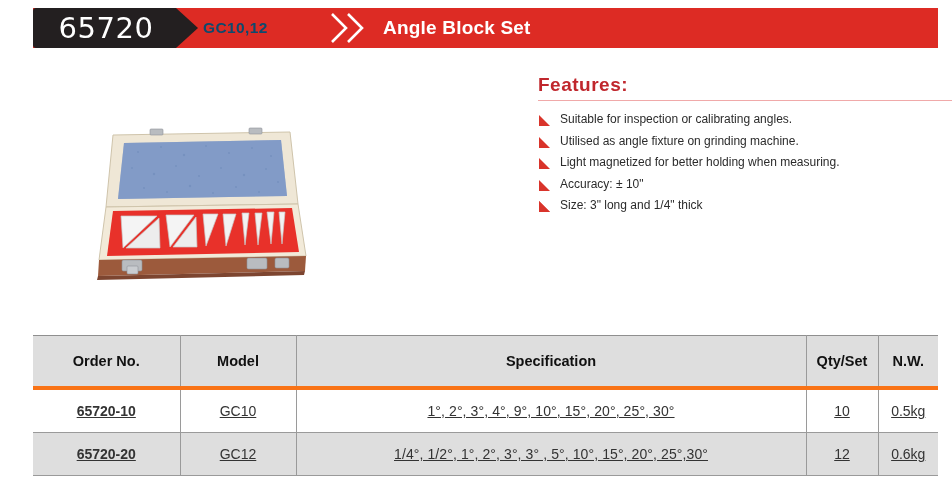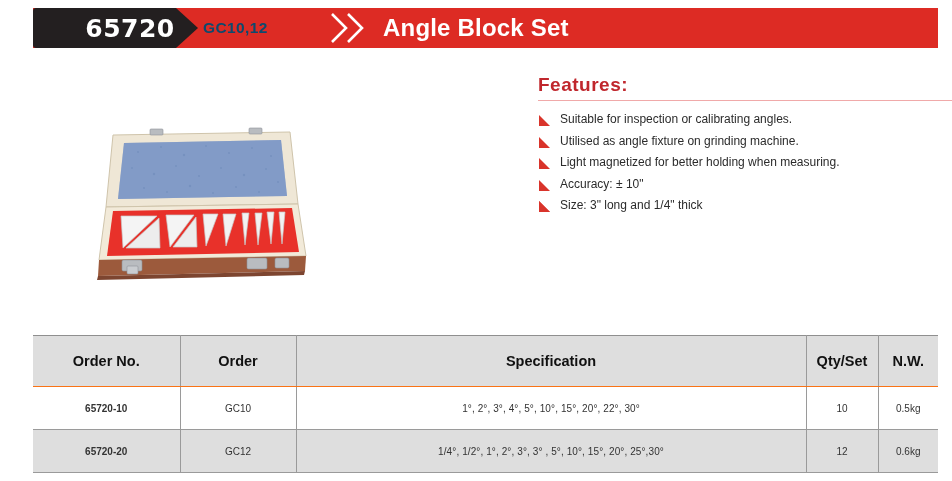--- a/index.html
+++ b/index.html
@@ -19,36 +19,35 @@
   }
   .banner-black{
     position:absolute;left:0;top:0;width:165px;height:40px;
     background:#231f20;
     clip-path:polygon(0 0, 143px 0, 165px 20px, 143px 40px, 0 40px);
     border-radius:3px 0 0 3px;
   }
   .banner-code{
     position:absolute;left:0;top:0;width:146px;height:40px;
     display:flex;align-items:center;justify-content:center;
-    color:#ffffff;font-size:25px;font-weight:bold;letter-spacing:.5px;
+    color:#ffffff;font-size:29px;font-weight:normal;letter-spacing:.5px;
     font-family:"DejaVu Sans", sans-serif;
-    padding-left:24px;
   }
   .banner-model{
     position:absolute;left:170px;top:0;height:40px;
     display:flex;align-items:center;
     color:#0c4a6e;font-size:15.5px;font-weight:bold;letter-spacing:.4px;
   }
   .banner-chevron{
     position:absolute;left:295px;top:4px;width:46px;height:32px;
   }
   .banner-title{
     position:absolute;left:350px;top:0;height:40px;
     display:flex;align-items:center;
-    color:#ffffff;font-size:24px;font-weight:bold;letter-spacing:.2px;
+    color:#ffffff;font-size:19px;font-weight:bold;letter-spacing:.2px;
   }
 
   
   #product-figure{
     position:absolute;left:66px;top:108px;width:300px;height:190px;
   }
   .case-svg{display:block;}
 
   
   #features{
@@ -80,27 +79,28 @@
   #spec-table th,#spec-table td{
     border-left:1px solid #9a9a9a;
     border-right:1px solid #9a9a9a;
     text-align:center;vertical-align:middle;
     padding:0;
   }
   #spec-table thead th{
     background:#dedede;height:50px;
     font-size:14.5px;font-weight:bold;color:#111;
     border-top:1px solid #8f8f8f;
-    border-bottom:1px solid #f97316;
+    border-bottom:4px solid #f97316;
   }
   #spec-table thead th:first-child{border-left:none;}
   #spec-table thead th:last-child{border-right:none;font-weight:bold;}
   #spec-table tbody td{
-    height:42px;font-size:10px;color:#333;
+    height:42px;font-size:14px;color:#333;
     border-bottom:1px solid #9a9a9a;
+    text-decoration:underline;
   }
   #spec-table tbody td:first-child{border-left:none;}
   #spec-table tbody td:last-child{border-right:none;text-align:center;}
   #spec-table tbody tr:nth-child(odd) td{background:#ffffff;}
   #spec-table tbody tr:nth-child(even) td{background:#dedede;}
   .c-order{width:147px;}
   .c-model{width:116px;}
   .c-spec{width:510px;}
   .c-qty{width:72px;}
   .c-nw{width:60px;}
@@ -241,31 +241,31 @@
   <colgroup>
     <col class="c-order">
       <col class="c-model">
       <col class="c-spec">
       <col class="c-qty">
       <col class="c-nw">
   </colgroup>
   <thead>
     <tr>
       <th>Order No.</th>
-      <th>Order</th>
+      <th>Model</th>
       <th>Specification</th>
       <th>Qty/Set</th>
       <th>N.W.</th>
     </tr>
   </thead>
   <tbody>
     <tr>
       <td class="cell-order">65720-10</td>
       <td>GC10</td>
-      <td class="cell-spec">1°, 2°, 3°, 4°, 5°, 10°, 15°, 20°, 22°, 30°</td>
+      <td class="cell-spec">1°, 2°, 3°, 4°, 9°, 10°, 15°, 20°, 25°, 30°</td>
       <td>10</td>
       <td>0.5kg</td>
     </tr>
     <tr>
       <td class="cell-order">65720-20</td>
       <td>GC12</td>
       <td class="cell-spec">1/4°, 1/2°, 1°, 2°, 3°, 3° , 5°, 10°, 15°, 20°, 25°,30°</td>
       <td>12</td>
       <td>0.6kg</td>
     </tr>

